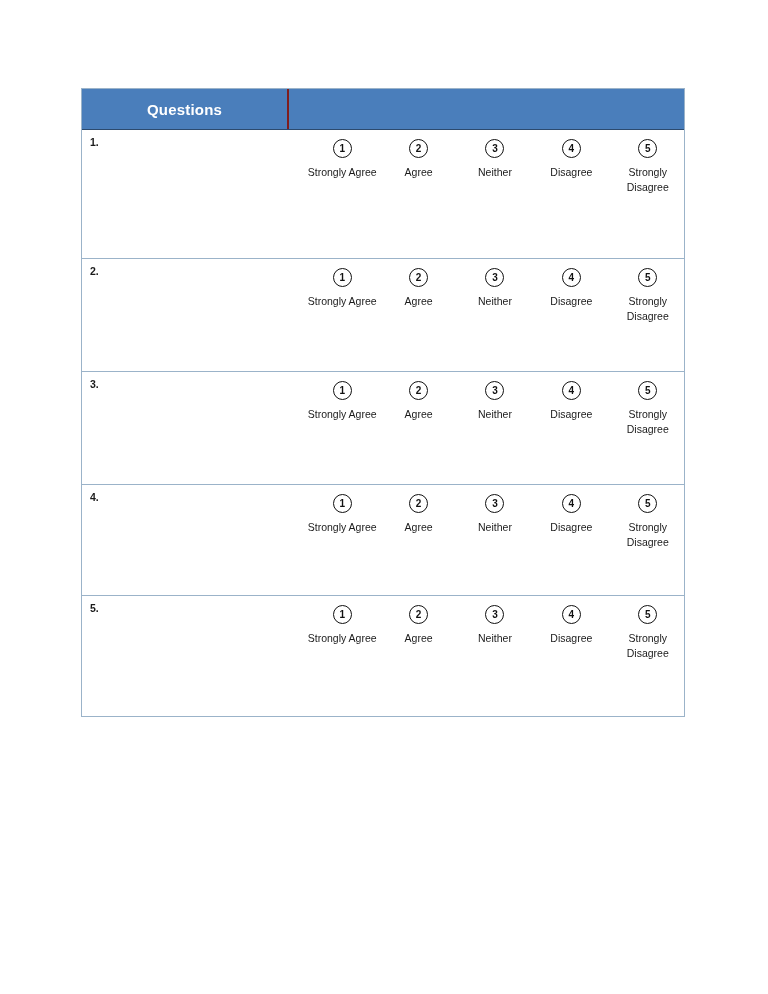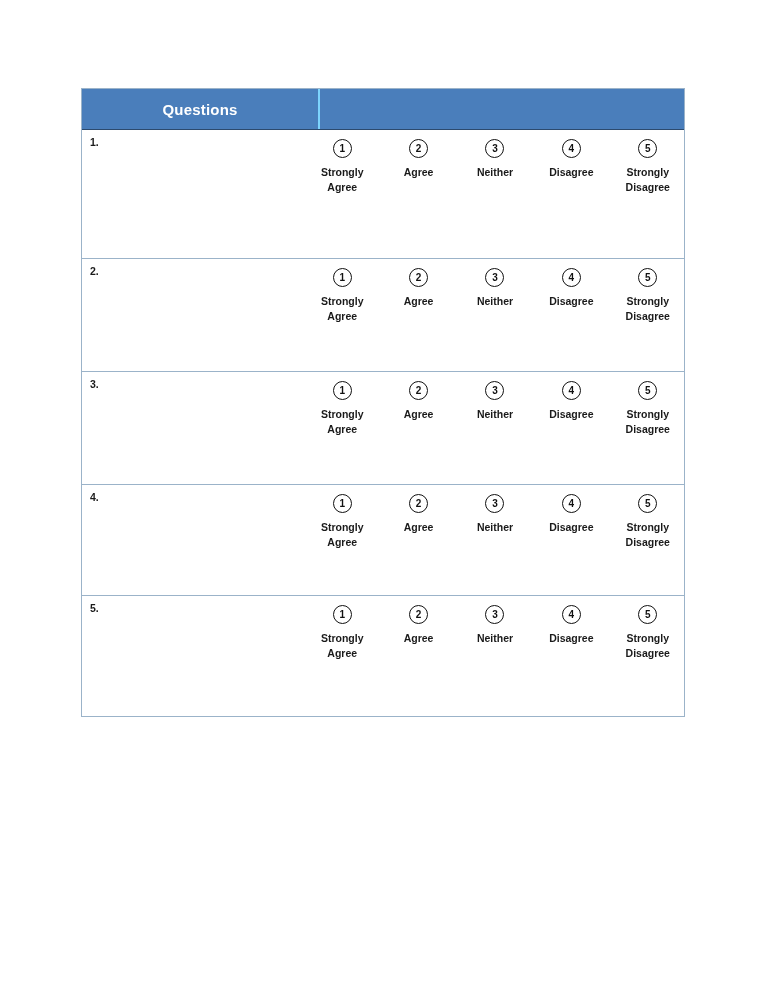--- a/index.html
+++ b/index.html
@@ -38,23 +38,23 @@
   }
 
   
   .table-header {
     display: flex;
     height: 40px;
     background: #4a7ebb;
     box-sizing: border-box;
   }
   .header-questions {
-    width: 238px;
-    box-sizing: border-box;
-    border-right: 2px solid #7dd3fc;
+    width: 207px;
+    box-sizing: border-box;
+    border-right: 2px solid #7f1d1d;
     display: flex;
     align-items: center;
     justify-content: center;
     background: #4a7ebb;
   }
   .header-questions-label {
     color: #ffffff;
     font-size: 15px;
     font-weight: bold;
     letter-spacing: 0.2px;
@@ -123,21 +123,21 @@
   .scale-circle-num {
     font-size: 10px;
     font-weight: bold;
     color: #111111;
     line-height: 1;
     font-family: "Liberation Sans", sans-serif;
   }
   .scale-label {
     margin-top: 7px;
     font-size: 10.5px;
-    font-weight: bold;
+    font-weight: normal;
     color: #1a1a1a;
     text-align: center;
     line-height: 1.42;
     font-family: "Liberation Sans", sans-serif;
     width: 74px;
   }
 </style>
 </head>
 <body>
 

